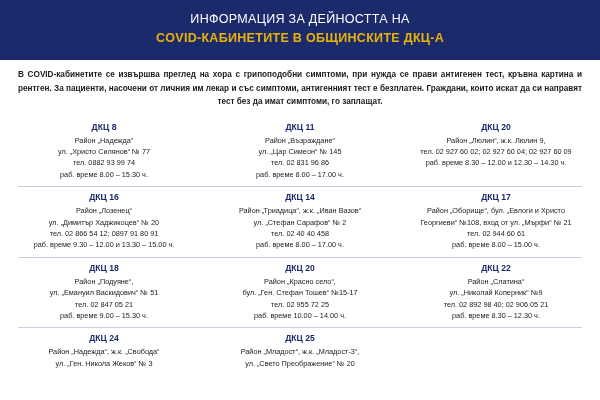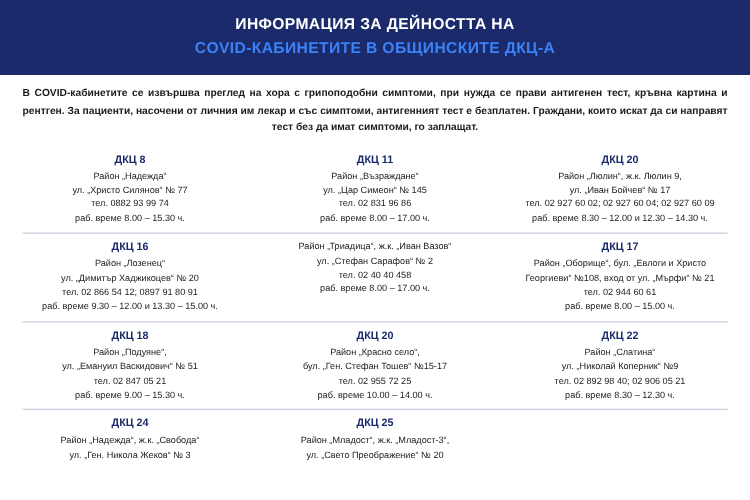--- a/index.html
+++ b/index.html
@@ -22,29 +22,29 @@
   }
   .header {
     background: #1b2a6b;
     color: #ffffff;
     text-align: center;
     padding: 10px 10px 12px 10px;
     box-sizing: border-box;
   }
   .header .line1 {
     font-size: 12.5px;
-    font-weight: bold;
+    font-weight: normal;
     letter-spacing: 0.3px;
     line-height: 19px;
   }
   .header .line2 {
     font-size: 12.5px;
     font-weight: bold;
     letter-spacing: 0.3px;
-    color: #3b82f6;
+    color: #eab308;
     line-height: 19px;
   }
   .intro {
     padding: 8px 18px 6px 18px;
     font-size: 8.2px;
     color: #1b1b1b;
     text-align: center;
     line-height: 13.5px;
     box-sizing: border-box;
   }
@@ -114,37 +114,37 @@
       <div class="cell">
         <div class="title">ДКЦ 11</div>
         <div class="ln">Район „Възраждане“</div>
         <div class="ln">ул. „Цар Симеон“ № 145</div>
         <div class="ln">тел. 02 831 96 86</div>
         <div class="ln">раб. време 8.00 – 17.00 ч.</div>
       </div>
       <div class="cell">
         <div class="title">ДКЦ 20</div>
         <div class="ln">Район „Люлин“, ж.к. Люлин 9,</div>
-        <div class="ln">ул. „Иван Бойчев“ № 17</div>
         <div class="ln">тел. 02 927 60 02; 02 927 60 04; 02 927 60 09</div>
         <div class="ln">раб. време 8.30 – 12.00 и 12.30 – 14.30 ч.</div>
       </div>
     </div>
 
     <div class="divider"></div>
 
     <div class="row">
       <div class="cell">
         <div class="title">ДКЦ 16</div>
         <div class="ln">Район „Лозенец“</div>
         <div class="ln">ул. „Димитър Хаджикоцев“ № 20</div>
         <div class="ln">тел. 02 866 54 12; 0897 91 80 91</div>
         <div class="ln">раб. време 9.30 – 12.00 и 13.30 – 15.00 ч.</div>
       </div>
       <div class="cell">
+        <div class="title">ДКЦ 14</div>
         <div class="ln">Район „Триадица“, ж.к. „Иван Вазов“</div>
         <div class="ln">ул. „Стефан Сарафов“ № 2</div>
         <div class="ln">тел. 02 40 40 458</div>
         <div class="ln">раб. време 8.00 – 17.00 ч.</div>
       </div>
       <div class="cell">
         <div class="title">ДКЦ 17</div>
         <div class="ln">Район „Оборище“, бул. „Евлоги и Христо</div>
         <div class="ln">Георгиеви“ №108, вход от ул. „Мърфи“ № 21</div>
         <div class="ln">тел. 02 944 60 61</div>

